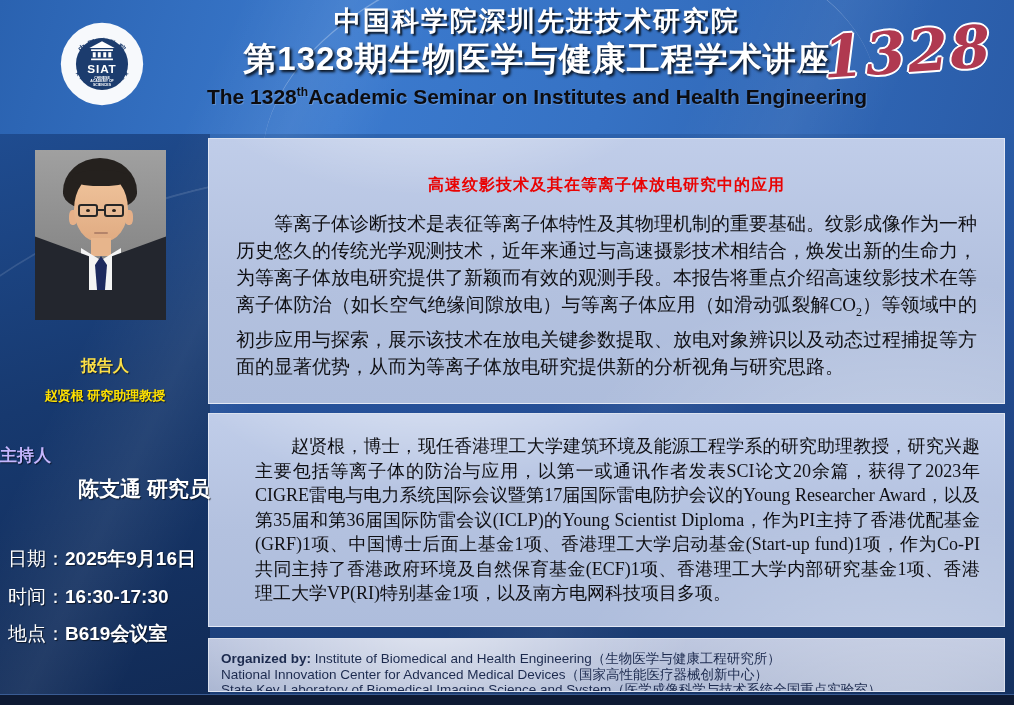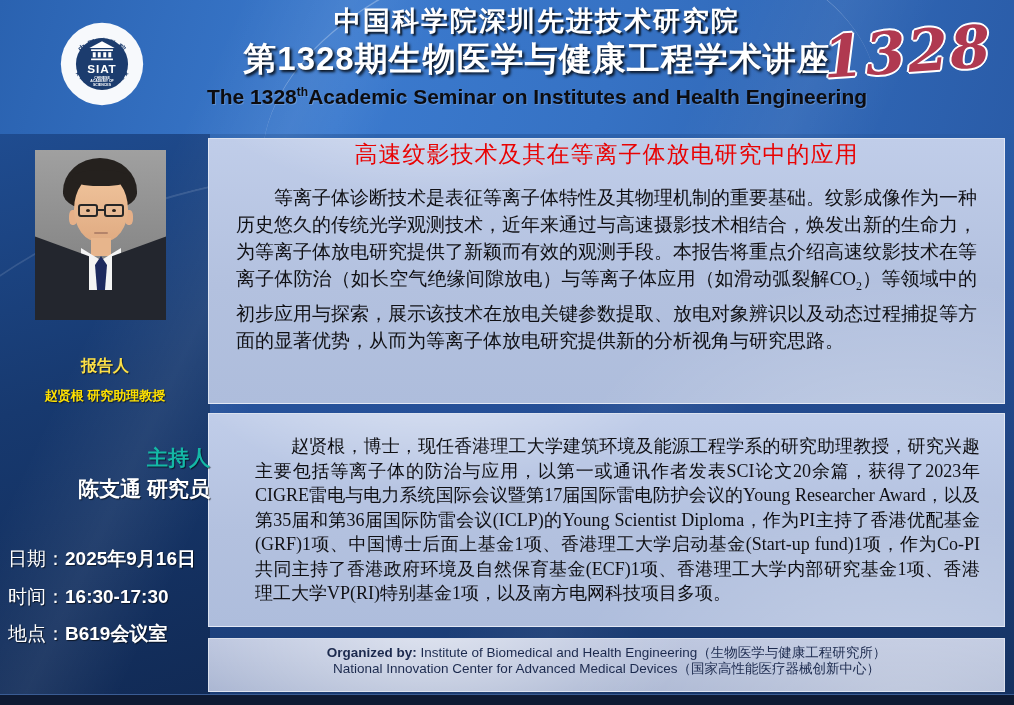--- a/index.html
+++ b/index.html
@@ -72,22 +72,22 @@
     clip-path:polygon(50% 0, 100% 16%, 68% 100%, 32% 100%, 0 16%); }
   .photo .lapel-l, .photo .lapel-r { position:absolute; top:96px; width:56px; height:66px; background:#23262e; }
   .photo .lapel-l { left:-2px; transform:skewY(20deg); }
   .photo .lapel-r { right:-2px; transform:skewY(-20deg); }
   .photo .suit-base { position:absolute; left:0; top:140px; width:131px; height:30px; background:#23262e; }
 
   .spk-label { position:absolute; left:0; top:356px; width:210px; text-align:center; z-index:3;
     color:#fde047; font-size:16px; font-weight:bold; text-shadow:1px 1px 1px rgba(0,0,0,.6); }
   .spk-name  { position:absolute; left:0; top:387px; width:210px; text-align:center; z-index:3;
     color:#ffe100; font-size:13px; font-weight:bold; letter-spacing:0px; text-shadow:1px 1px 1px rgba(0,0,0,.6); }
-  .host-label { position:absolute; left:0; top:444px; width:210px; text-align:right; z-index:3;
-    color:#14b8a6; font-size:21px; font-weight:bold; text-shadow:1px 1px 1px rgba(0,0,0,.6); }
+  .host-label { position:absolute; left:0; top:444px; width:210px; text-align:left; z-index:3;
+    color:#c4b5fd; font-size:17px; font-weight:bold; text-shadow:1px 1px 1px rgba(0,0,0,.6); }
   .host-name  { position:absolute; left:0; top:475px; width:210px; text-align:right; z-index:3;
     color:#ffffff; font-size:21px; font-weight:bold; text-shadow:1px 1px 1px rgba(0,0,0,.6); }
   .meta-row { position:absolute; left:8px; width:200px; z-index:3; color:#ffffff; font-size:19px;
     text-shadow:1px 1px 1px rgba(0,0,0,.6); white-space:nowrap; }
   .meta-row .lbl { font-weight:400; }
   .meta-row .val { font-weight:bold; }
   .row-date { top:546px; } .row-time { top:584px; } .row-venue { top:621px; }
 
   
   .panel { position:absolute; left:208px; width:797px;
@@ -95,32 +95,32 @@
     border:1px solid rgba(255,255,255,.55); z-index:2; overflow:hidden; }
   .panel::before { content:''; position:absolute; inset:0; pointer-events:none;
     background:
       radial-gradient(ellipse 420px 240px at 28% -35%, rgba(255,255,255,.55), rgba(255,255,255,0) 62%),
       radial-gradient(ellipse 560px 320px at 88% 125%, rgba(255,255,255,.28), rgba(255,255,255,0) 60%); }
   .panel-abstract { top:138px; height:266px; }
   .panel-bio { top:413px; height:214px;padding-left:22px; }
   .panel-footer { top:638px; height:54px;
     background:linear-gradient(180deg,#b9c3dd,#aab6d2); }
 
-  .talk-title { position:relative; z-index:2; text-align:center;
-    color:#e90303; font-size:23px; font-weight:normal; letter-spacing:1px;
+  .talk-title { position:relative; z-index:2; margin-top:36px; text-align:center;
+    color:#e90303; font-size:16px; font-weight:bold; letter-spacing:1px;
     font-family:"Liberation Serif", serif; }
   .abstract-text { position:relative; z-index:2; margin-top:14px; padding:0 27px;
     font-family:"Liberation Serif", serif; font-size:19px; line-height:27px; color:#101014;
     text-align:justify; text-indent:2em; }
   .abstract-text sub { font-size:12px; }
   .bio-text { position:relative; z-index:2; padding:20px 24px 0;
     font-family:"Liberation Serif", serif; font-size:18px; line-height:24.5px; color:#101014;
     text-align:justify; text-indent:2em; }
-  .footer-text { position:relative; z-index:2; padding:6px 12px 0;
-    font-size:13.5px; line-height:15.5px; color:#1c2a4e;text-align:center; }
+  .footer-text { position:relative; z-index:2; padding:12px 12px 0;
+    font-size:13.5px; line-height:15.5px; color:#1c2a4e; }
   .footer-text .bold { font-weight:bold; }
 </style>
 </head>
 <body>
 
 <div class="poster">
 
   <div class="header-bg"></div>
   <div class="sidebar-bg"></div>
   <div class="main-bg"></div>
@@ -201,18 +201,19 @@
   </div>
 
   <div class="panel panel-bio">
     <div class="bio-text">赵贤根，博士，现任香港理工大学建筑环境及能源工程学系的研究助理教授，研究兴趣主要包括等离子体的防治与应用，以第一或通讯作者发表SCI论文20余篇，获得了2023年CIGRE雷电与电力系统国际会议暨第17届国际雷电防护会议的Young Researcher Award，以及第35届和第36届国际防雷会议(ICLP)的Young Scientist Diploma，作为PI主持了香港优配基金(GRF)1项、中国博士后面上基金1项、香港理工大学启动基金(Start-up fund)1项，作为Co-PI共同主持了香港政府环境及自然保育基金(ECF)1项、香港理工大学内部研究基金1项、香港理工大学VP(RI)特别基金1项，以及南方电网科技项目多项。</div>
   </div>
 
   <div class="panel panel-footer">
     <div class="footer-text">
       <div><span class="bold">Organized by:</span><span> Institute of Biomedical and Health Engineering（生物医学与健康工程研究所）</span></div>
       <div>National Innovation Center for Advanced Medical Devices（国家高性能医疗器械创新中心）</div>
+      <div>State Key Laboratory of Biomedical Imaging Science and System（医学成像科学与技术系统全国重点实验室）</div>
     </div>
   </div>
 
   <div class="bottom-bar"></div>
 
 </div>
 
 </body></html>

